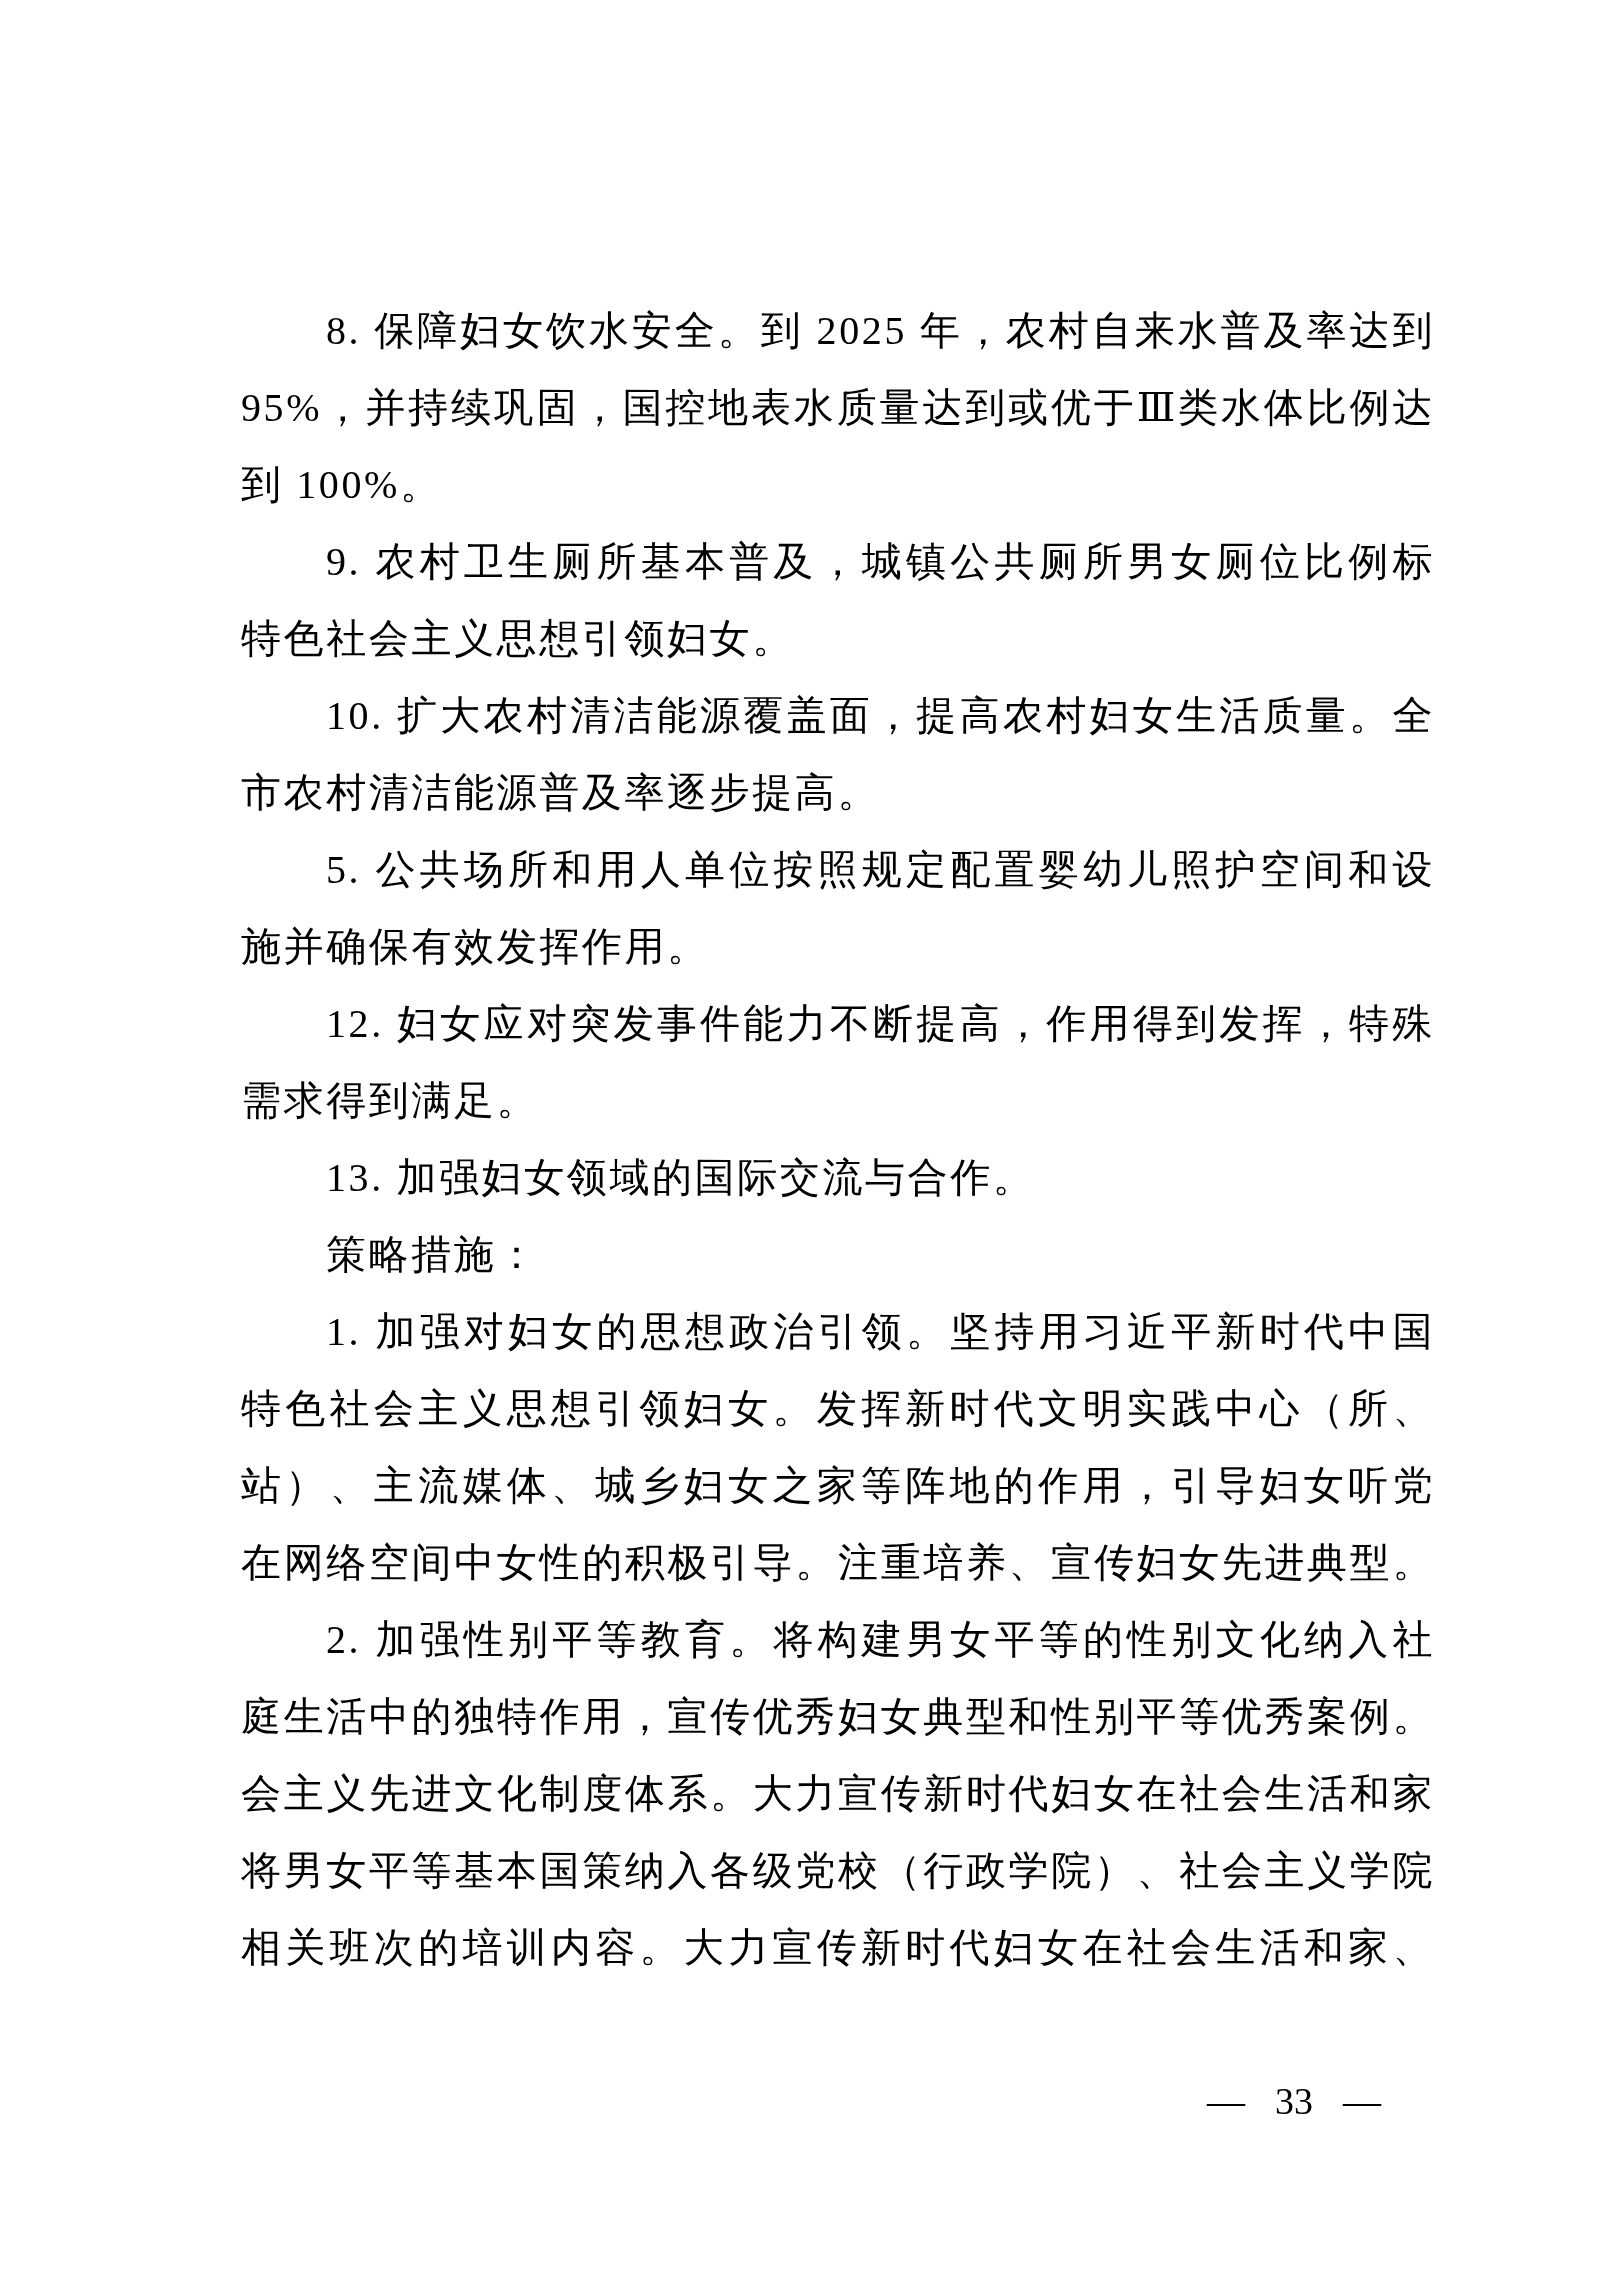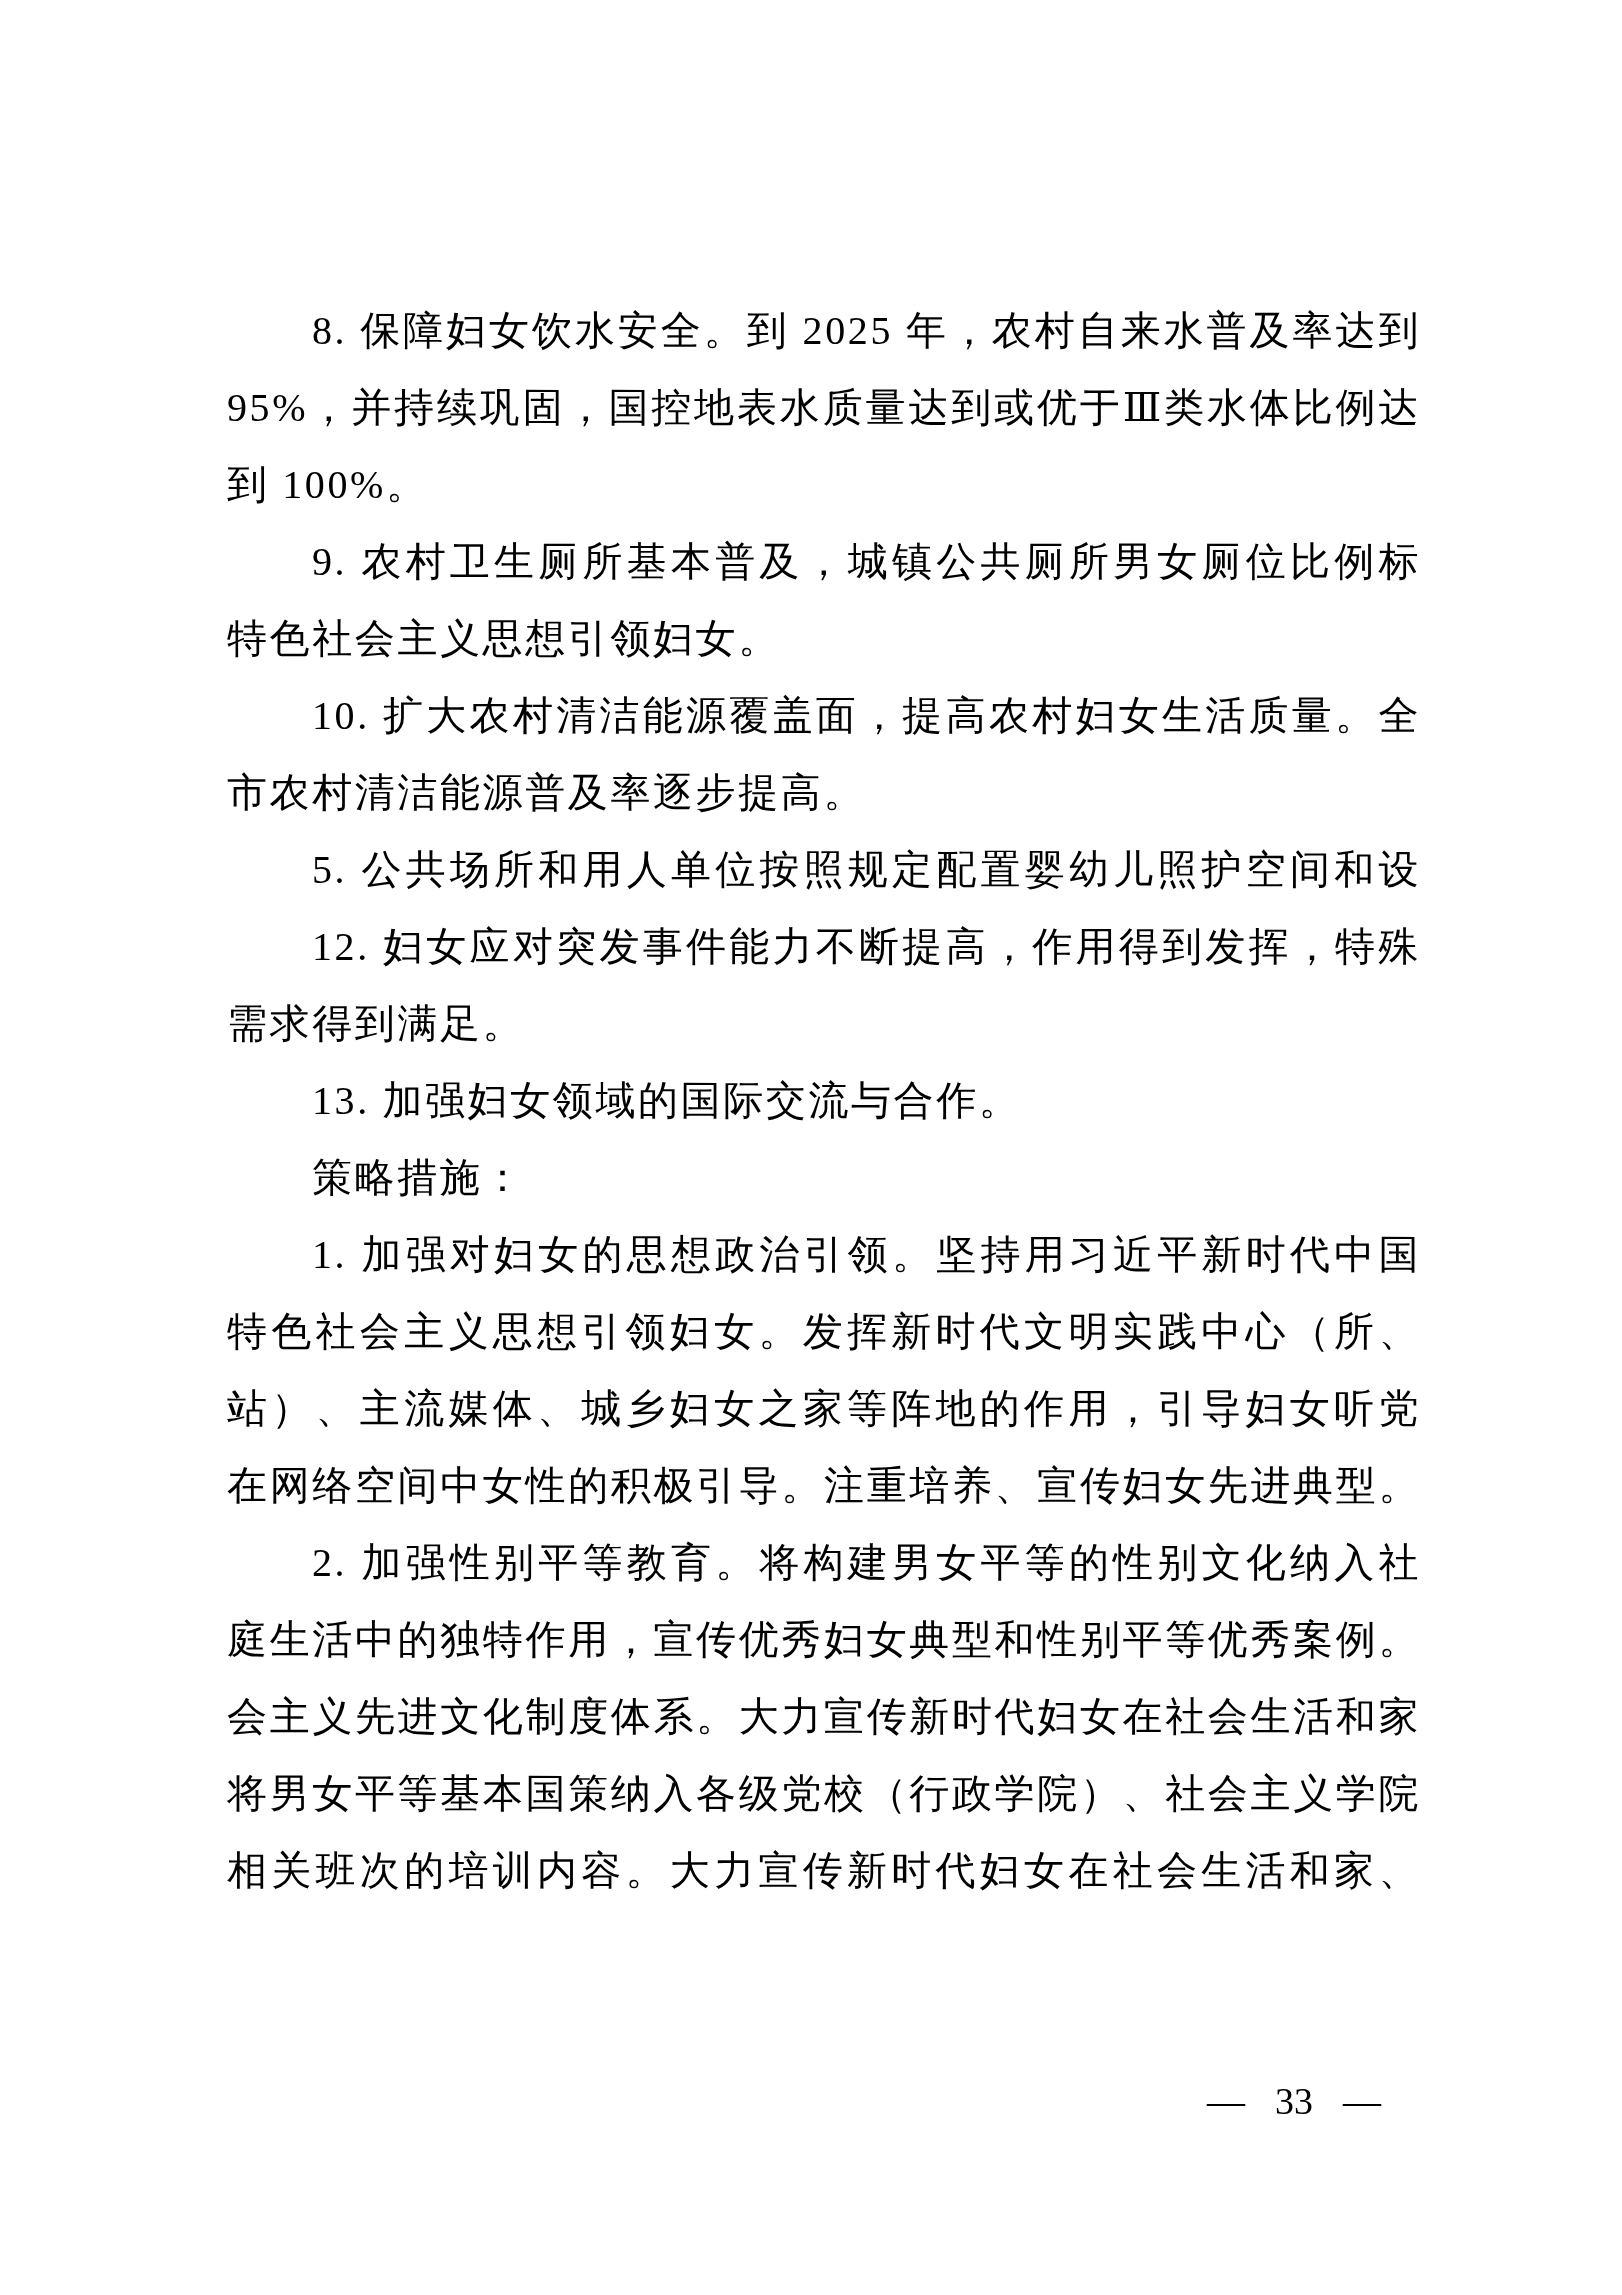--- a/index.html
+++ b/index.html
@@ -11,21 +11,21 @@
     position: relative;
     width: 1623px;
     height: 2295px;
     background: #ffffff;
     overflow: hidden;
     font-family: "Liberation Serif", "DejaVu Serif", serif;
     color: #000000;
   }
   .body-text {
     position: absolute;
-    left: 227px;
+    left: 241px;
     top: 292px;
     width: 1194px;
     font-size: 40px;
     letter-spacing: 2.6px;
     color: #000000;
   }
   .line {
     height: 77px;
     line-height: 77px;
     white-space: nowrap;
@@ -60,20 +60,21 @@
 <div class="page">
   <div class="body-text">
       <div class="line indent fill">8. 保障妇女饮水安全。到 2025 年，农村自来水普及率达到</div>
       <div class="line fill">95%，并持续巩固，国控地表水质量达到或优于Ⅲ类水体比例达</div>
       <div class="line">到 100%。</div>
       <div class="line indent fill">9. 农村卫生厕所基本普及，城镇公共厕所男女厕位比例标</div>
       <div class="line">特色社会主义思想引领妇女。</div>
       <div class="line indent fill">10. 扩大农村清洁能源覆盖面，提高农村妇女生活质量。全</div>
       <div class="line">市农村清洁能源普及率逐步提高。</div>
       <div class="line indent fill">5. 公共场所和用人单位按照规定配置婴幼儿照护空间和设</div>
+      <div class="line">施并确保有效发挥作用。</div>
       <div class="line indent fill">12. 妇女应对突发事件能力不断提高，作用得到发挥，特殊</div>
       <div class="line">需求得到满足。</div>
       <div class="line indent">13. 加强妇女领域的国际交流与合作。</div>
       <div class="line indent">策略措施：</div>
       <div class="line indent fill">1. 加强对妇女的思想政治引领。坚持用习近平新时代中国</div>
       <div class="line fill">特色社会主义思想引领妇女。发挥新时代文明实践中心（所、</div>
       <div class="line fill">站）、主流媒体、城乡妇女之家等阵地的作用，引导妇女听党话、</div>
       <div class="line fill">在网络空间中女性的积极引导。注重培养、宣传妇女先进典型。</div>
       <div class="line indent fill">2. 加强性别平等教育。将构建男女平等的性别文化纳入社</div>
       <div class="line fill">庭生活中的独特作用，宣传优秀妇女典型和性别平等优秀案例。</div>

